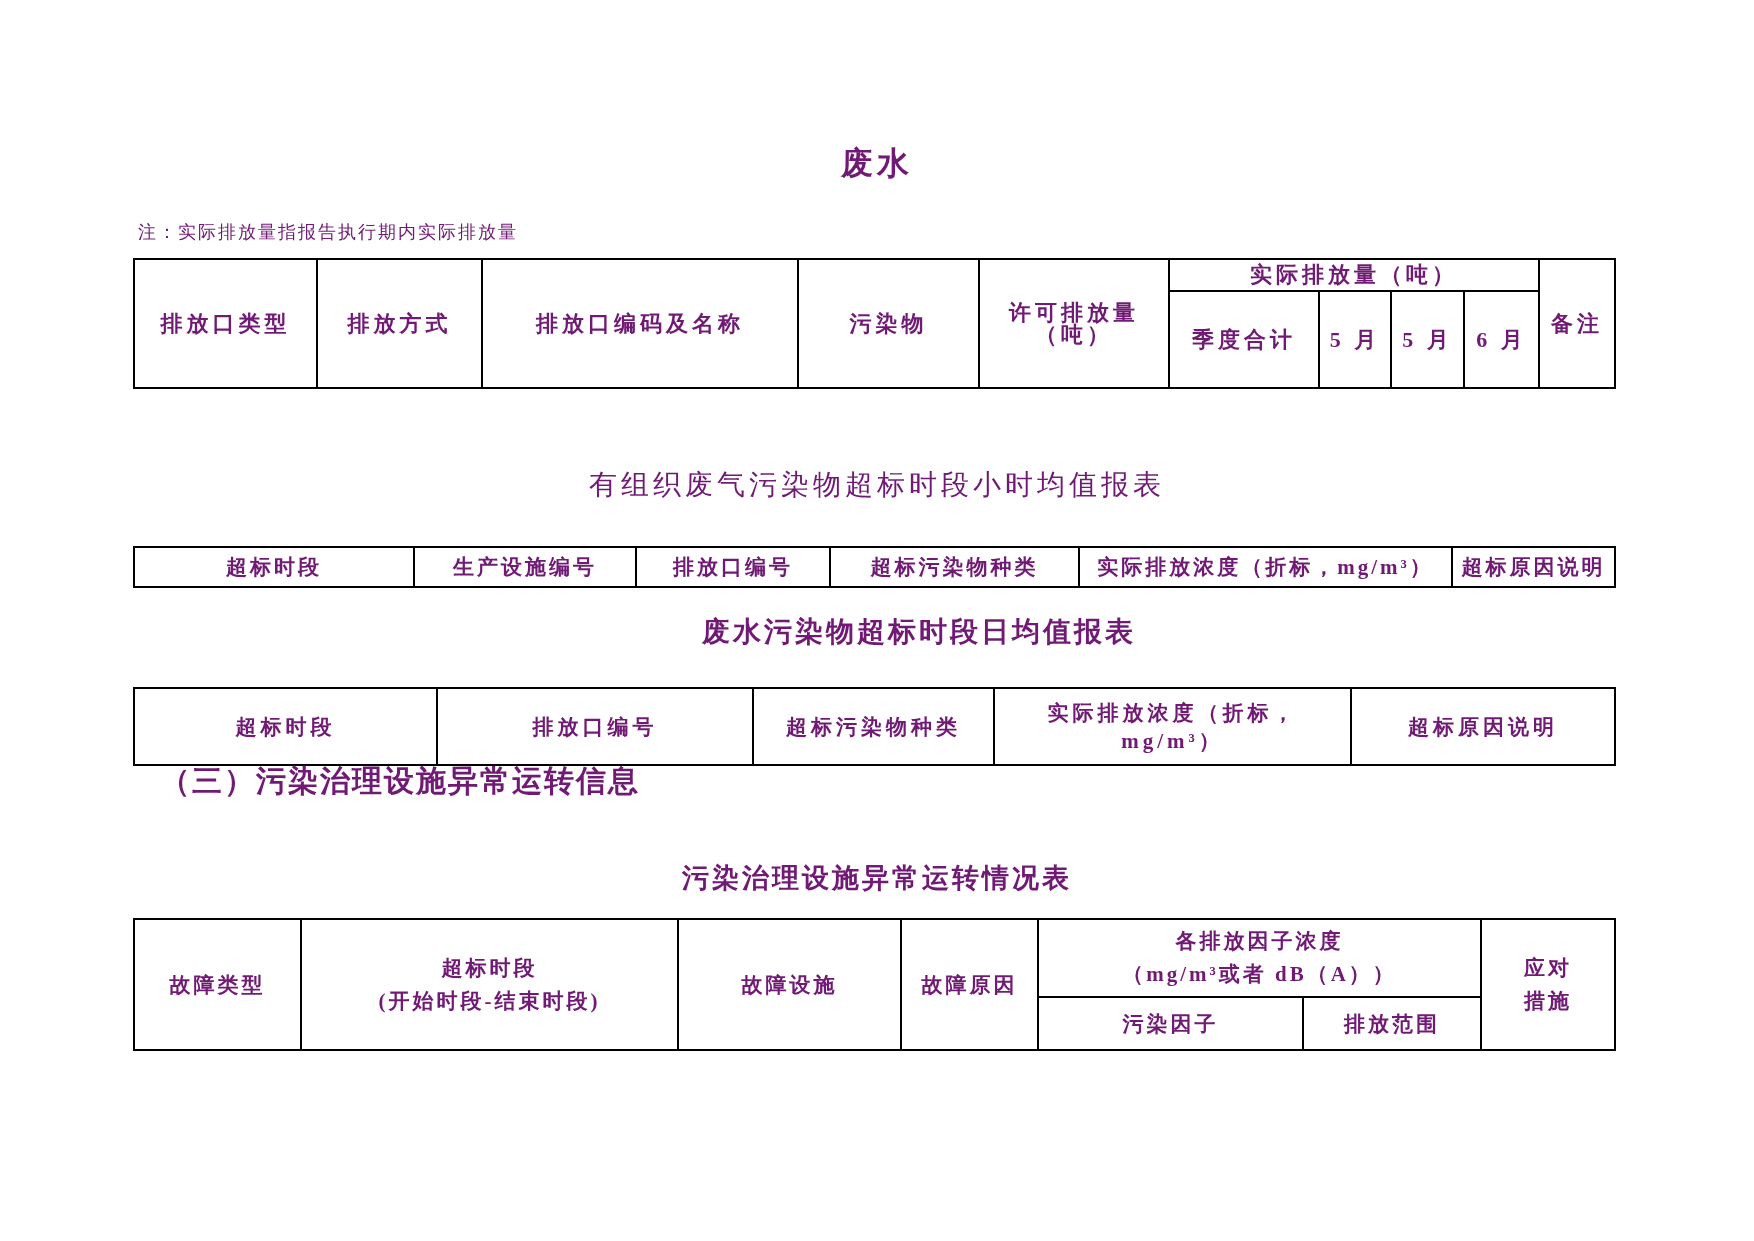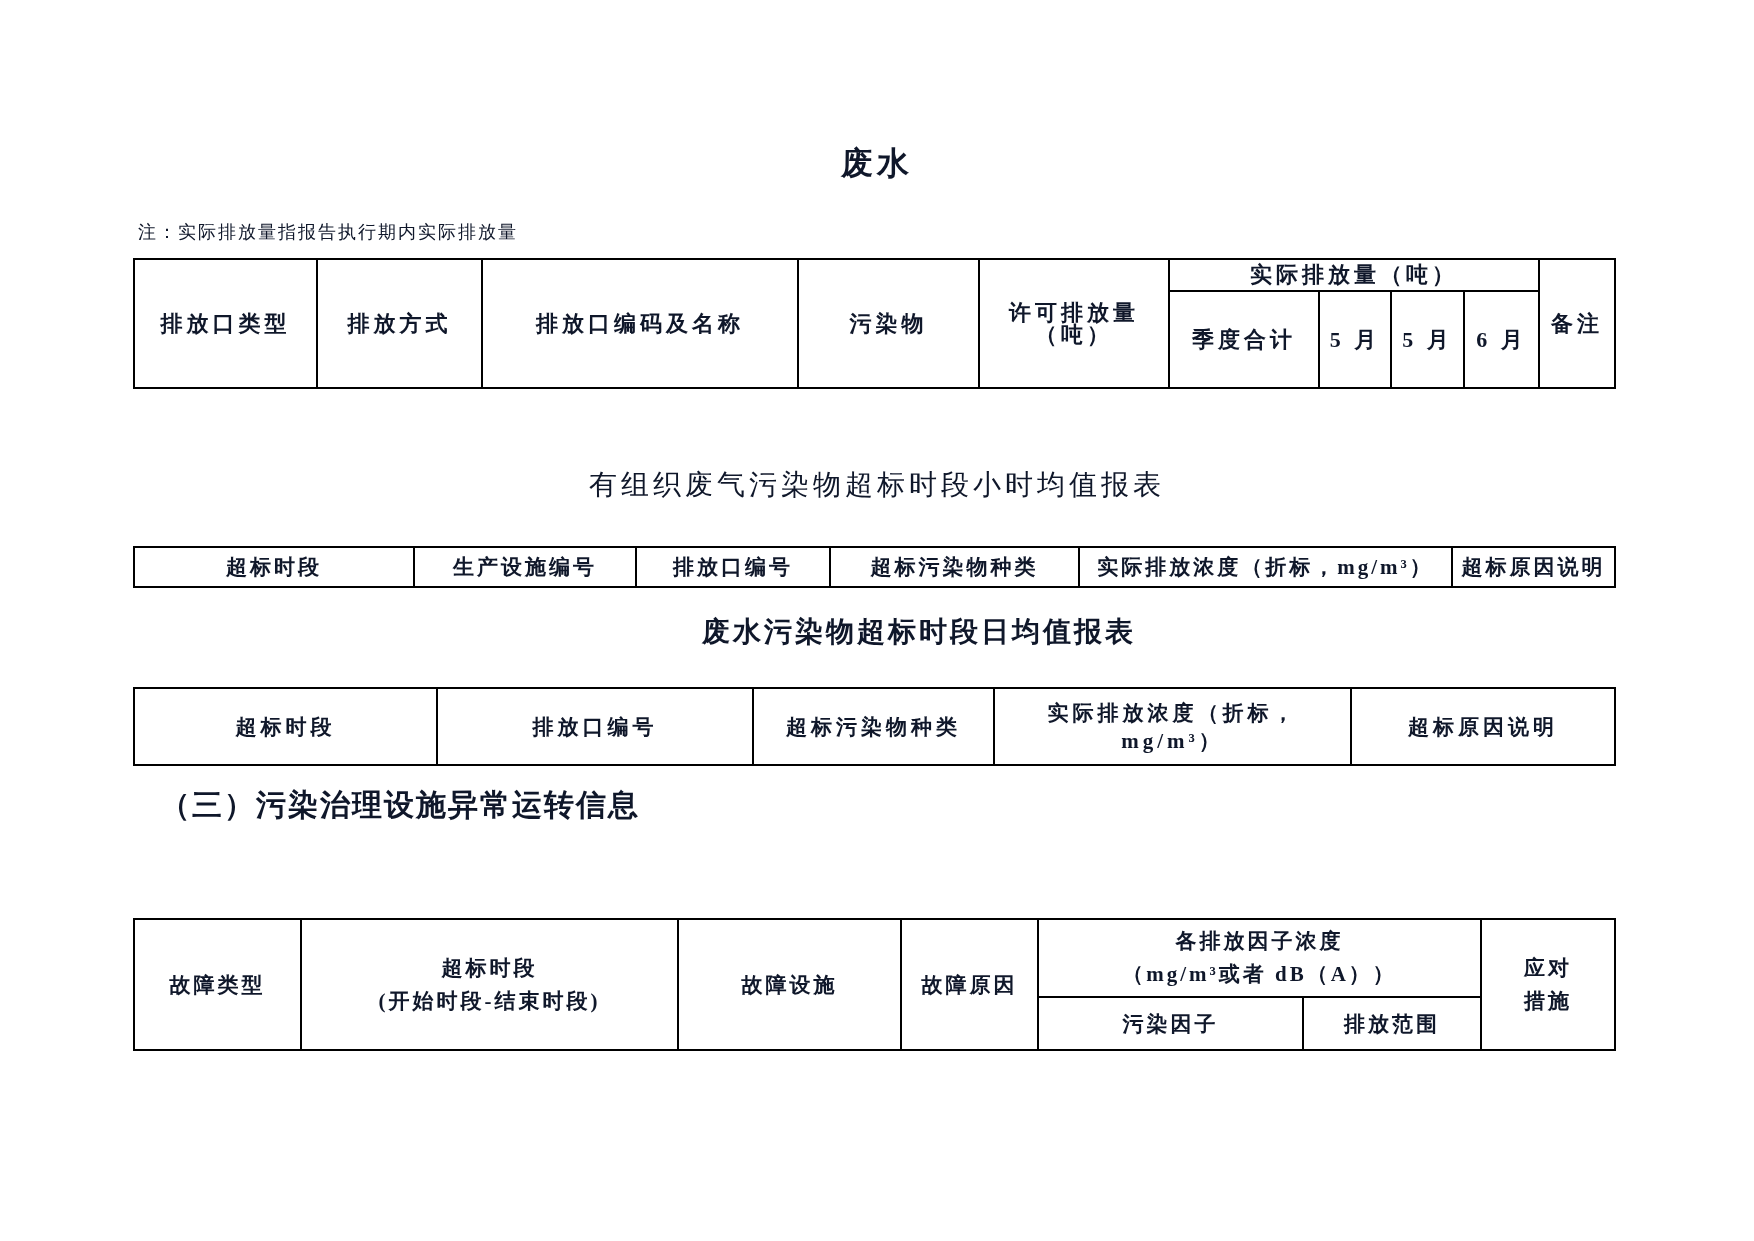--- a/index.html
+++ b/index.html
@@ -6,21 +6,21 @@
     margin: 0;
     padding: 0;
     background: #ffffff;
   }
   .page {
     position: relative;
     width: 1754px;
     height: 1241px;
     background: #ffffff;
     font-family: "Liberation Serif", "DejaVu Serif", serif;
-    color: #0f172a;
+    color: #701a75;
     overflow: hidden;
     border-radius: 21px;
   }
   .doc-title {
     position: absolute;
     top: 146px;
     left: 0;
     width: 100%;
     text-align: center;
     font-size: 32px;
@@ -40,21 +40,21 @@
   .section-heading {
     position: absolute;
     left: 160px;
     font-size: 30px;
     font-weight: bold;
     letter-spacing: 2px;
     line-height: 1.1;
     white-space: nowrap;
   }
   .heading-2 { top: 394px; }
-  .heading-3 { top: 788px; }
+  .heading-3 { top: 764px; }
   .table-title {
     position: absolute;
     left: 0;
     width: 100%;
     text-align: center;
     line-height: 1.1;
     white-space: nowrap;
   }
   .title-hourly {
     top: 470px;
@@ -186,20 +186,21 @@
       <td>排放口编号</td>
       <td>超标污染物种类</td>
       <td>实际排放浓度（折标，mg/m³）</td>
       <td>超标原因说明</td>
     </tr>
   </tbody>
     </table>
 
   <div class="section-heading heading-3">（三）污染治理设施异常运转信息</div>
 
+  <div class="table-title title-abnormal">污染治理设施异常运转情况表</div>
 
   <table class="grid tbl-abnormal">
     <colgroup>
       <col style="width:167px">
         <col style="width:377px">
         <col style="width:223px">
       <col style="width:137px">
         <col style="width:265px">
         <col style="width:178px">
         <col style="width:134px">

